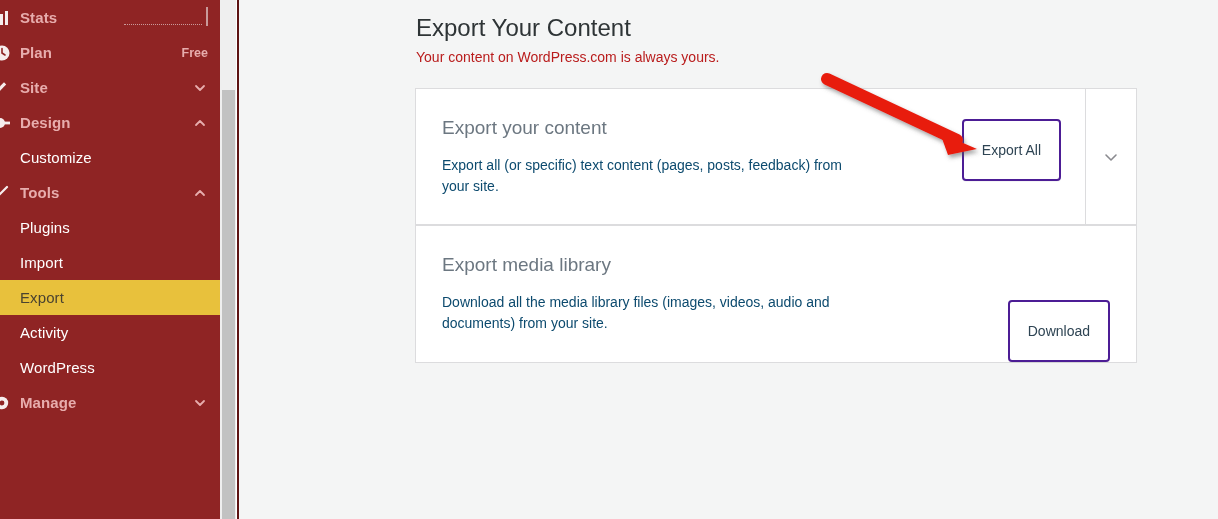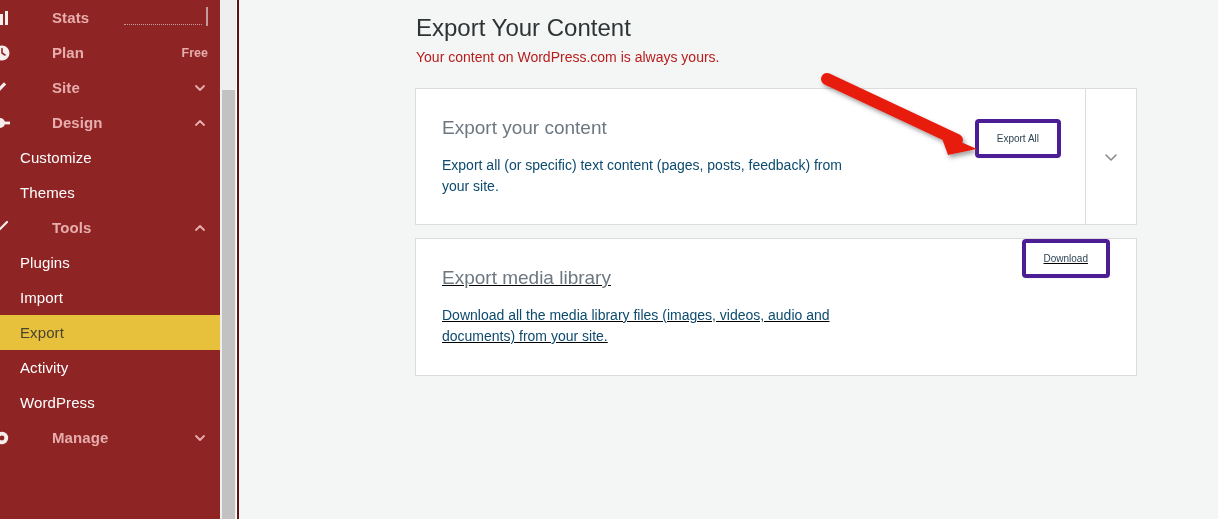--- a/index.html
+++ b/index.html
@@ -51,21 +51,20 @@
     justify-content: center;
   }
   .nav-label {
     font-size: 15px;
     letter-spacing: .1px;
     white-space: nowrap;
   }
   .grp > .nav-label {
     color: #e7adad;
     font-weight: bold;
-    margin-left: 32px;
   }
   .leaf > .nav-label {
     color: #ffffff;
   }
   .nav-right {
     margin-left: auto;
     display: flex;
   }
   .badge-free {
     color: #e7adad;
@@ -182,24 +181,23 @@
     display: flex;
   }
   #card-export {
     left: 176px;
     top: 88px;
     width: 722px;
     height: 137px;
   }
   #card-media {
     left: 176px;
-    top: 238px;
+    top: 225px;
     width: 722px;
     height: 138px;
-    text-decoration: underline;
   }
   .card-body {
     flex: 1;
     padding: 28px 26px 0 26px;
     box-sizing: border-box;
     min-width: 0;
   }
   .card-title {
     font-size: 19px;
     font-weight: normal;
@@ -213,32 +211,32 @@
     max-width: 430px;
   }
   .card-action {
     display: flex;
     align-items: flex-start;
     padding-top: 30px;
     padding-right: 24px;
     flex: 0 0 auto;
   }
   #card-media .card-action {
-    align-items: flex-start;
+    align-items: flex-end;
     padding-top: 0;
     padding-right: 26px;
   }
   .btn {
     font-family: "Liberation Sans", sans-serif;
-    font-size: 10px;
+    font-size: 14px;
     color: #2e4453;
     background: #ffffff;
-    border: 4px solid #4c1d95;
+    border: 2px solid #4c1d95;
     border-radius: 4px;
-    padding: 10px 18px;
+    padding: 21px 18px;
     cursor: pointer;
     white-space: nowrap;
     box-shadow: 0 1px 0 rgba(0,0,0,.04);
   }
   .toggle-col {
     flex: 0 0 50px;
     border-left: 1px solid #dcdcde;
     display: flex;
     align-items: center;
     justify-content: center;
@@ -329,23 +327,20 @@
         <svg class="chev" viewBox="0 0 16 16">
             <path d="M4 10l4-4 4 4"></path>
           </svg>
       </span>
     </div>
 
     <div class="nav-item leaf">
       <span class="nav-label">Customize</span>
     </div>
 
-    <div class="nav-item leaf">
-      <span class="nav-label">Themes</span>
-    </div>
 
     <div class="nav-item grp">
       <span class="ico">
         <svg viewBox="0 0 18 18">
             <path d="M3 14l8-8M11 6l3-3" stroke="#ffffff" stroke-width="2.2" fill="none" stroke-linecap="round"></path>
           </svg>
       </span>
       <span class="nav-label">Tools</span>
       <span class="nav-right">
         <svg class="chev" viewBox="0 0 16 16">

